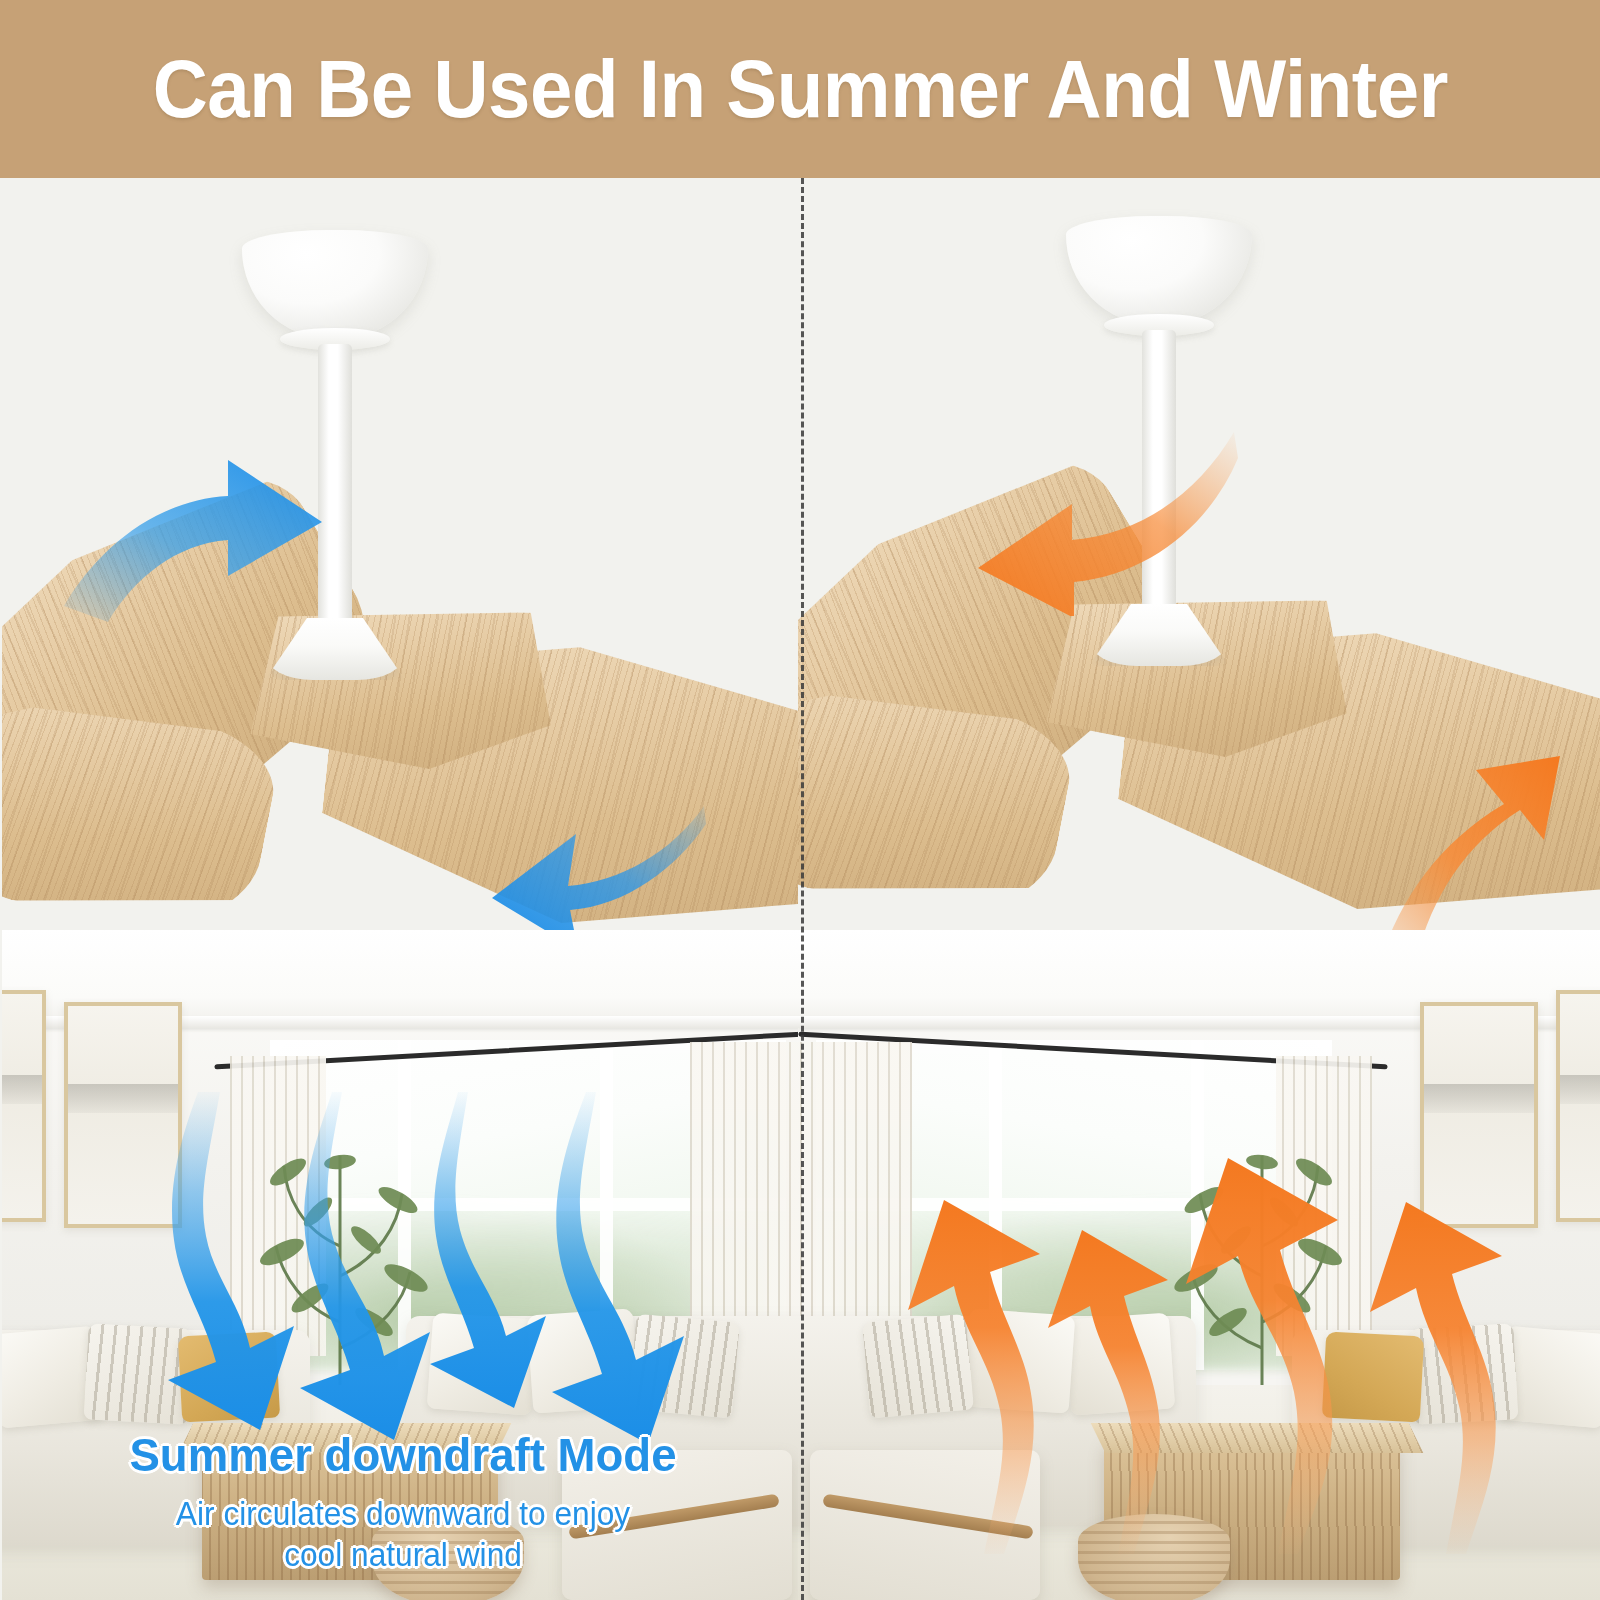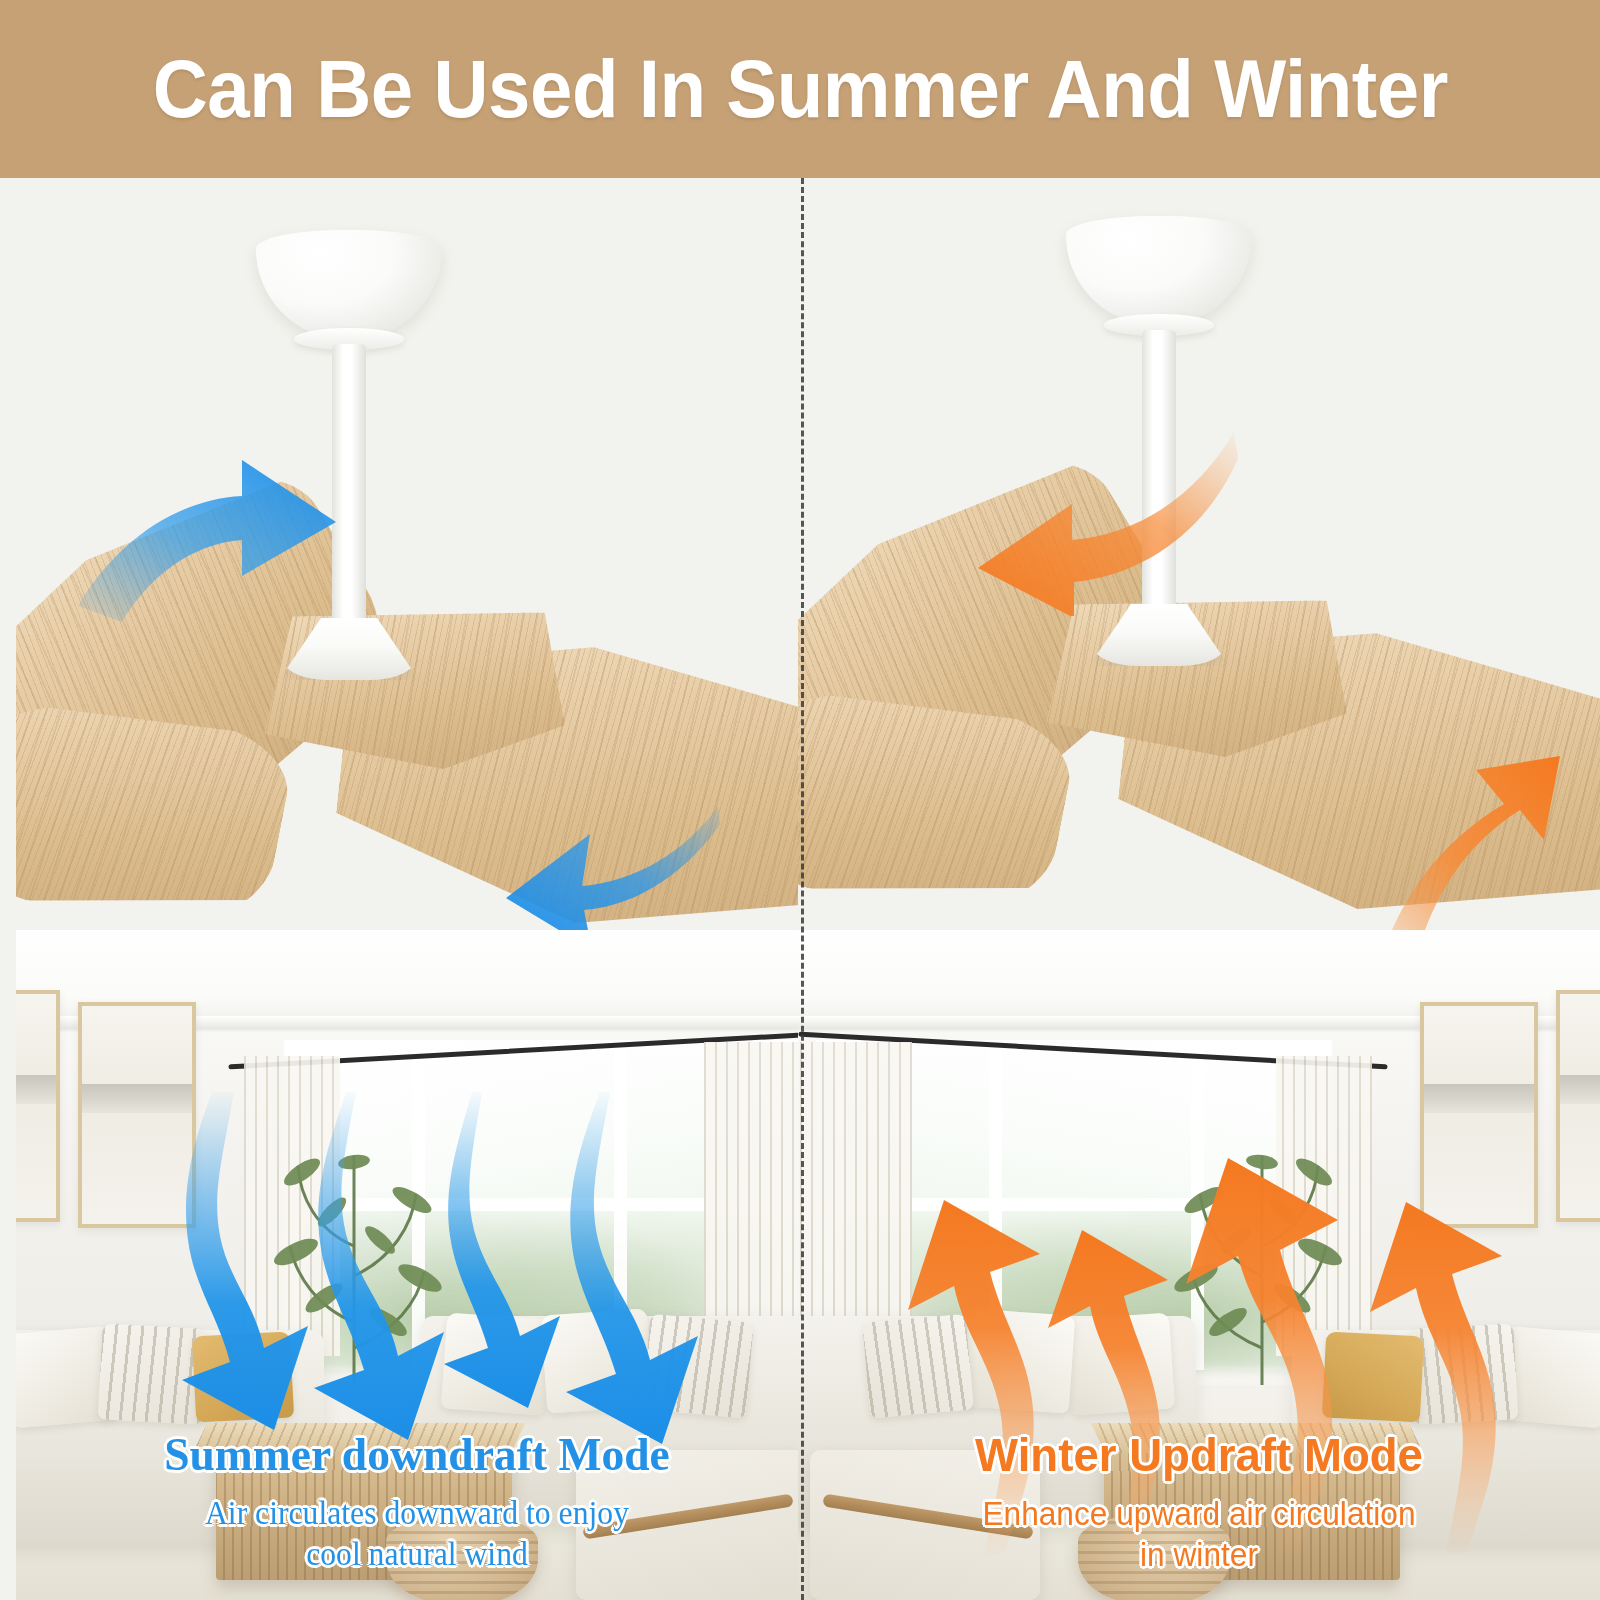--- a/index.html
+++ b/index.html
@@ -25,21 +25,21 @@
     white-space:nowrap;
     text-shadow:0 2px 3px rgba(120,90,55,.25);
   }
 
   
   .stage{
     position:absolute; left:0; top:178px; width:1600px; height:1422px;
     background:#f2f2ee; overflow:hidden;
   }
   .panel{ position:absolute; top:0; width:802px; height:1422px; overflow:hidden; }
-  .panel-left{ left:16px;font-family:Liberation Serif, serif; }
+  .panel-left{ left:2px; }
   .panel-right{ left:798px; width:802px; }
 
   .divider{
     position:absolute; left:801px; top:0; width:0; height:1422px;
     border-left:3px dashed #3a3a3a; opacity:.85; z-index:40;
   }
 
   
   .fanzone{ position:absolute; left:0; top:0; width:802px; height:760px; background:#f2f2ee; }
 
@@ -516,22 +516,17 @@
                    C336,280 354,308 360,350 C368,404 348,452 336,496 Z"></path>
           <path d="M480,496 C494,424 506,384 496,334 C484,280 452,250 440,198
                    L388,226 L430,100 L540,162 L482,192
                    C496,246 524,282 532,336 C542,404 516,448 500,496 Z"></path>
           <path d="M648,496 C660,432 670,396 662,352 C652,304 628,278 618,230
                    L572,254 L608,144 L704,198 L654,216
                    C666,264 690,296 696,344 C704,404 682,452 668,496 Z"></path>
         </g>
       </svg>
 
-      <div class="label-block" style="top:500px;">
-        <div class="mode-title orange-txt">Winter Updraft Mode</div>
-        <div class="mode-desc orange-txt">Enhance upward air circulation</div>
-        <div class="mode-desc orange-txt" style="margin-top:2px;">in winter</div>
-      </div>
     </div>
   </div>
 
   <div class="divider"></div>
 </div>
 
 </body></html>

